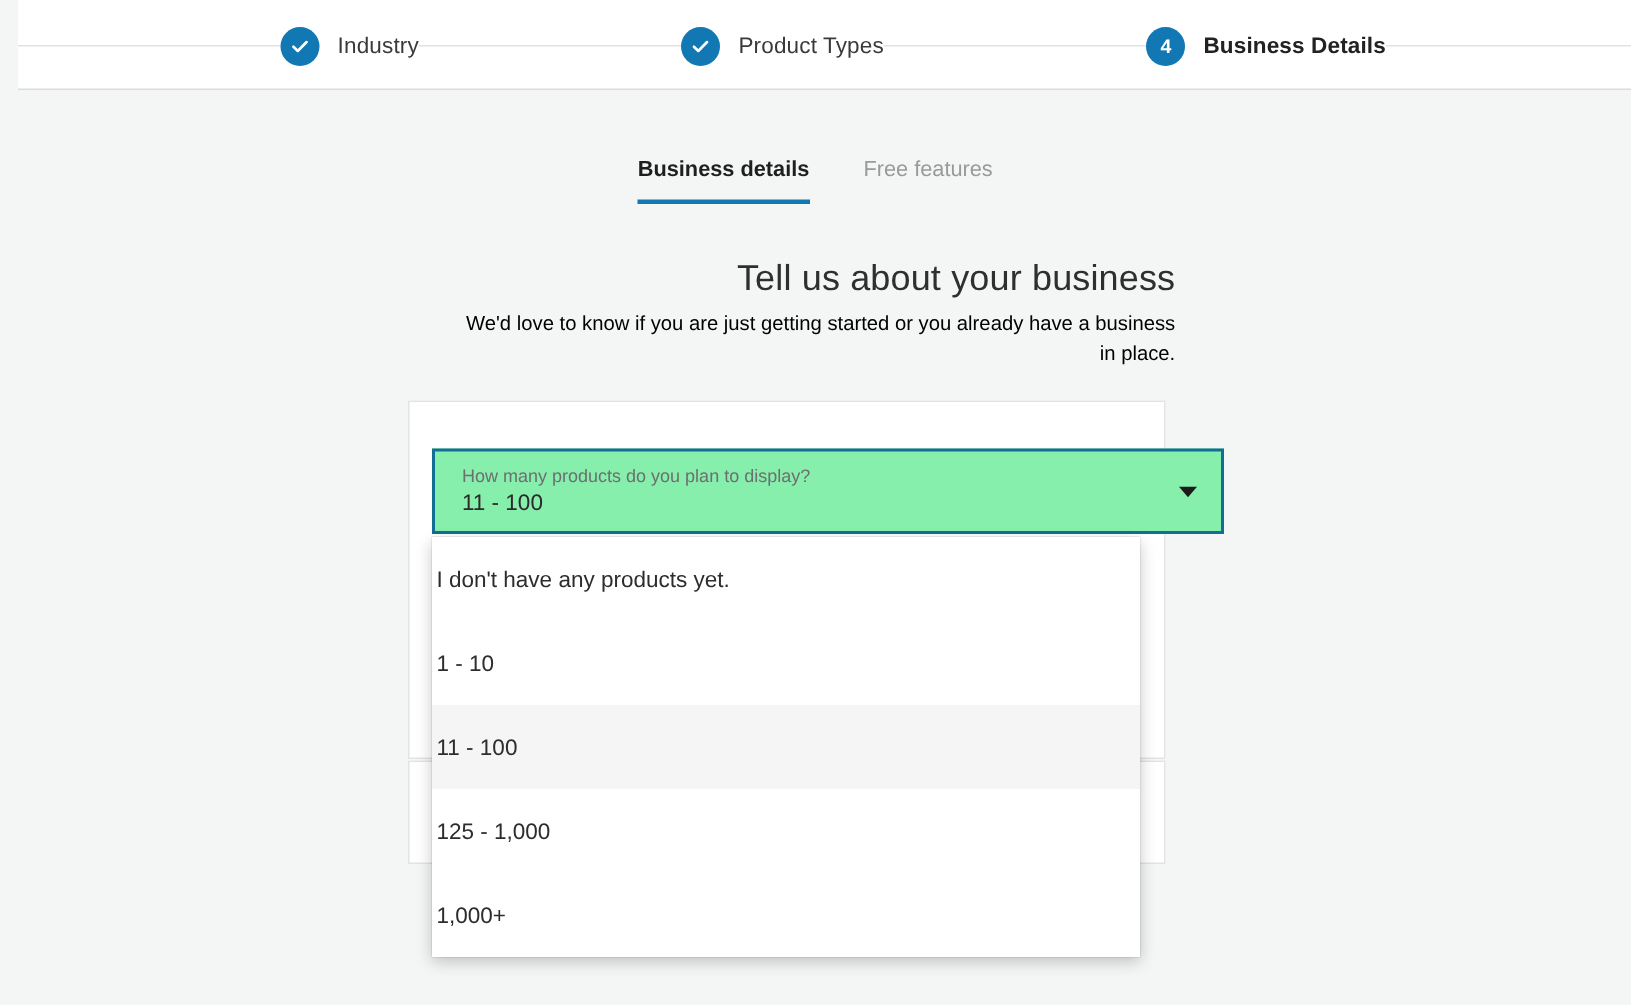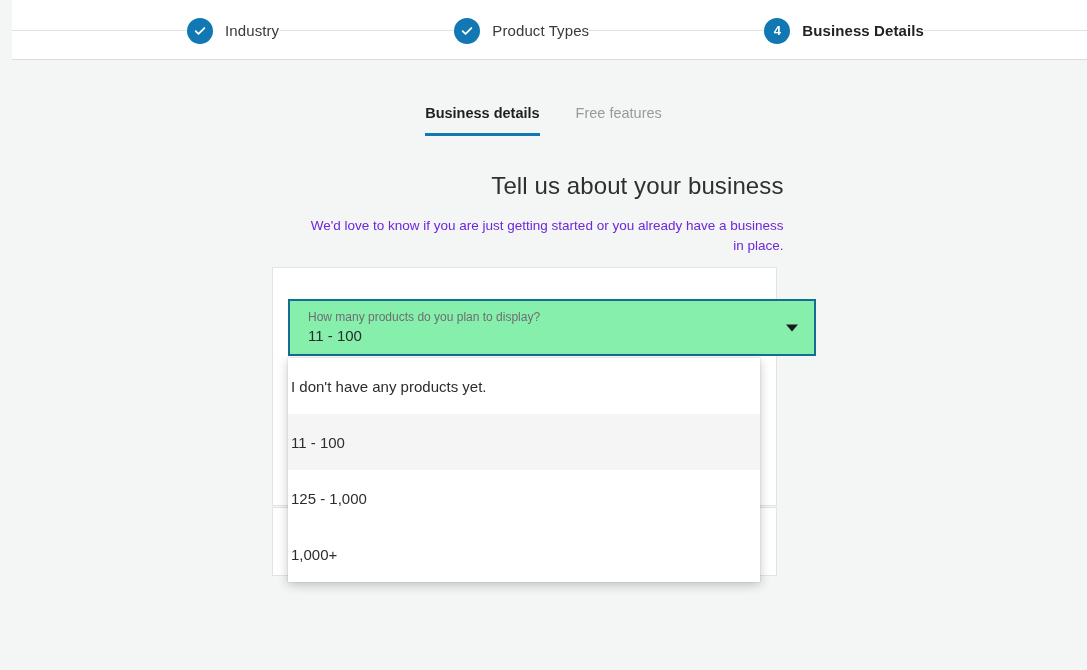--- a/index.html
+++ b/index.html
@@ -114,24 +114,24 @@
   }
 
   .headline {
     font-size: 24px;
     font-weight: normal;
     color: #2f2f2f;
     letter-spacing: 0.1px;
   }
 
   .subhead {
-    margin-top: 16px;
+    margin-top: 6px;
     font-size: 13.5px;
     line-height: 20px;
-    color: #6d28d9;
+    color: #000000;
   }
 
   
   .card {
     position: absolute;
     left: 272px;
     width: 505px;
     background: #ffffff;
     border: 1px solid #e3e3e3;
   }
@@ -258,16 +258,17 @@
 <div class="card card-bottom"></div>
 
 <div class="select-control">
   <span class="select-label">How many products do you plan to display?</span>
   <span class="select-value">11 - 100</span>
   <span class="select-caret"></span>
 </div>
 
 <div class="dropdown">
   <div class="dropdown-option">I don't have any products yet.</div>
+  <div class="dropdown-option">1 - 10</div>
   <div class="dropdown-option selected">11 - 100</div>
   <div class="dropdown-option">125 - 1,000</div>
   <div class="dropdown-option">1,000+</div>
 </div>
 
 </body></html>

